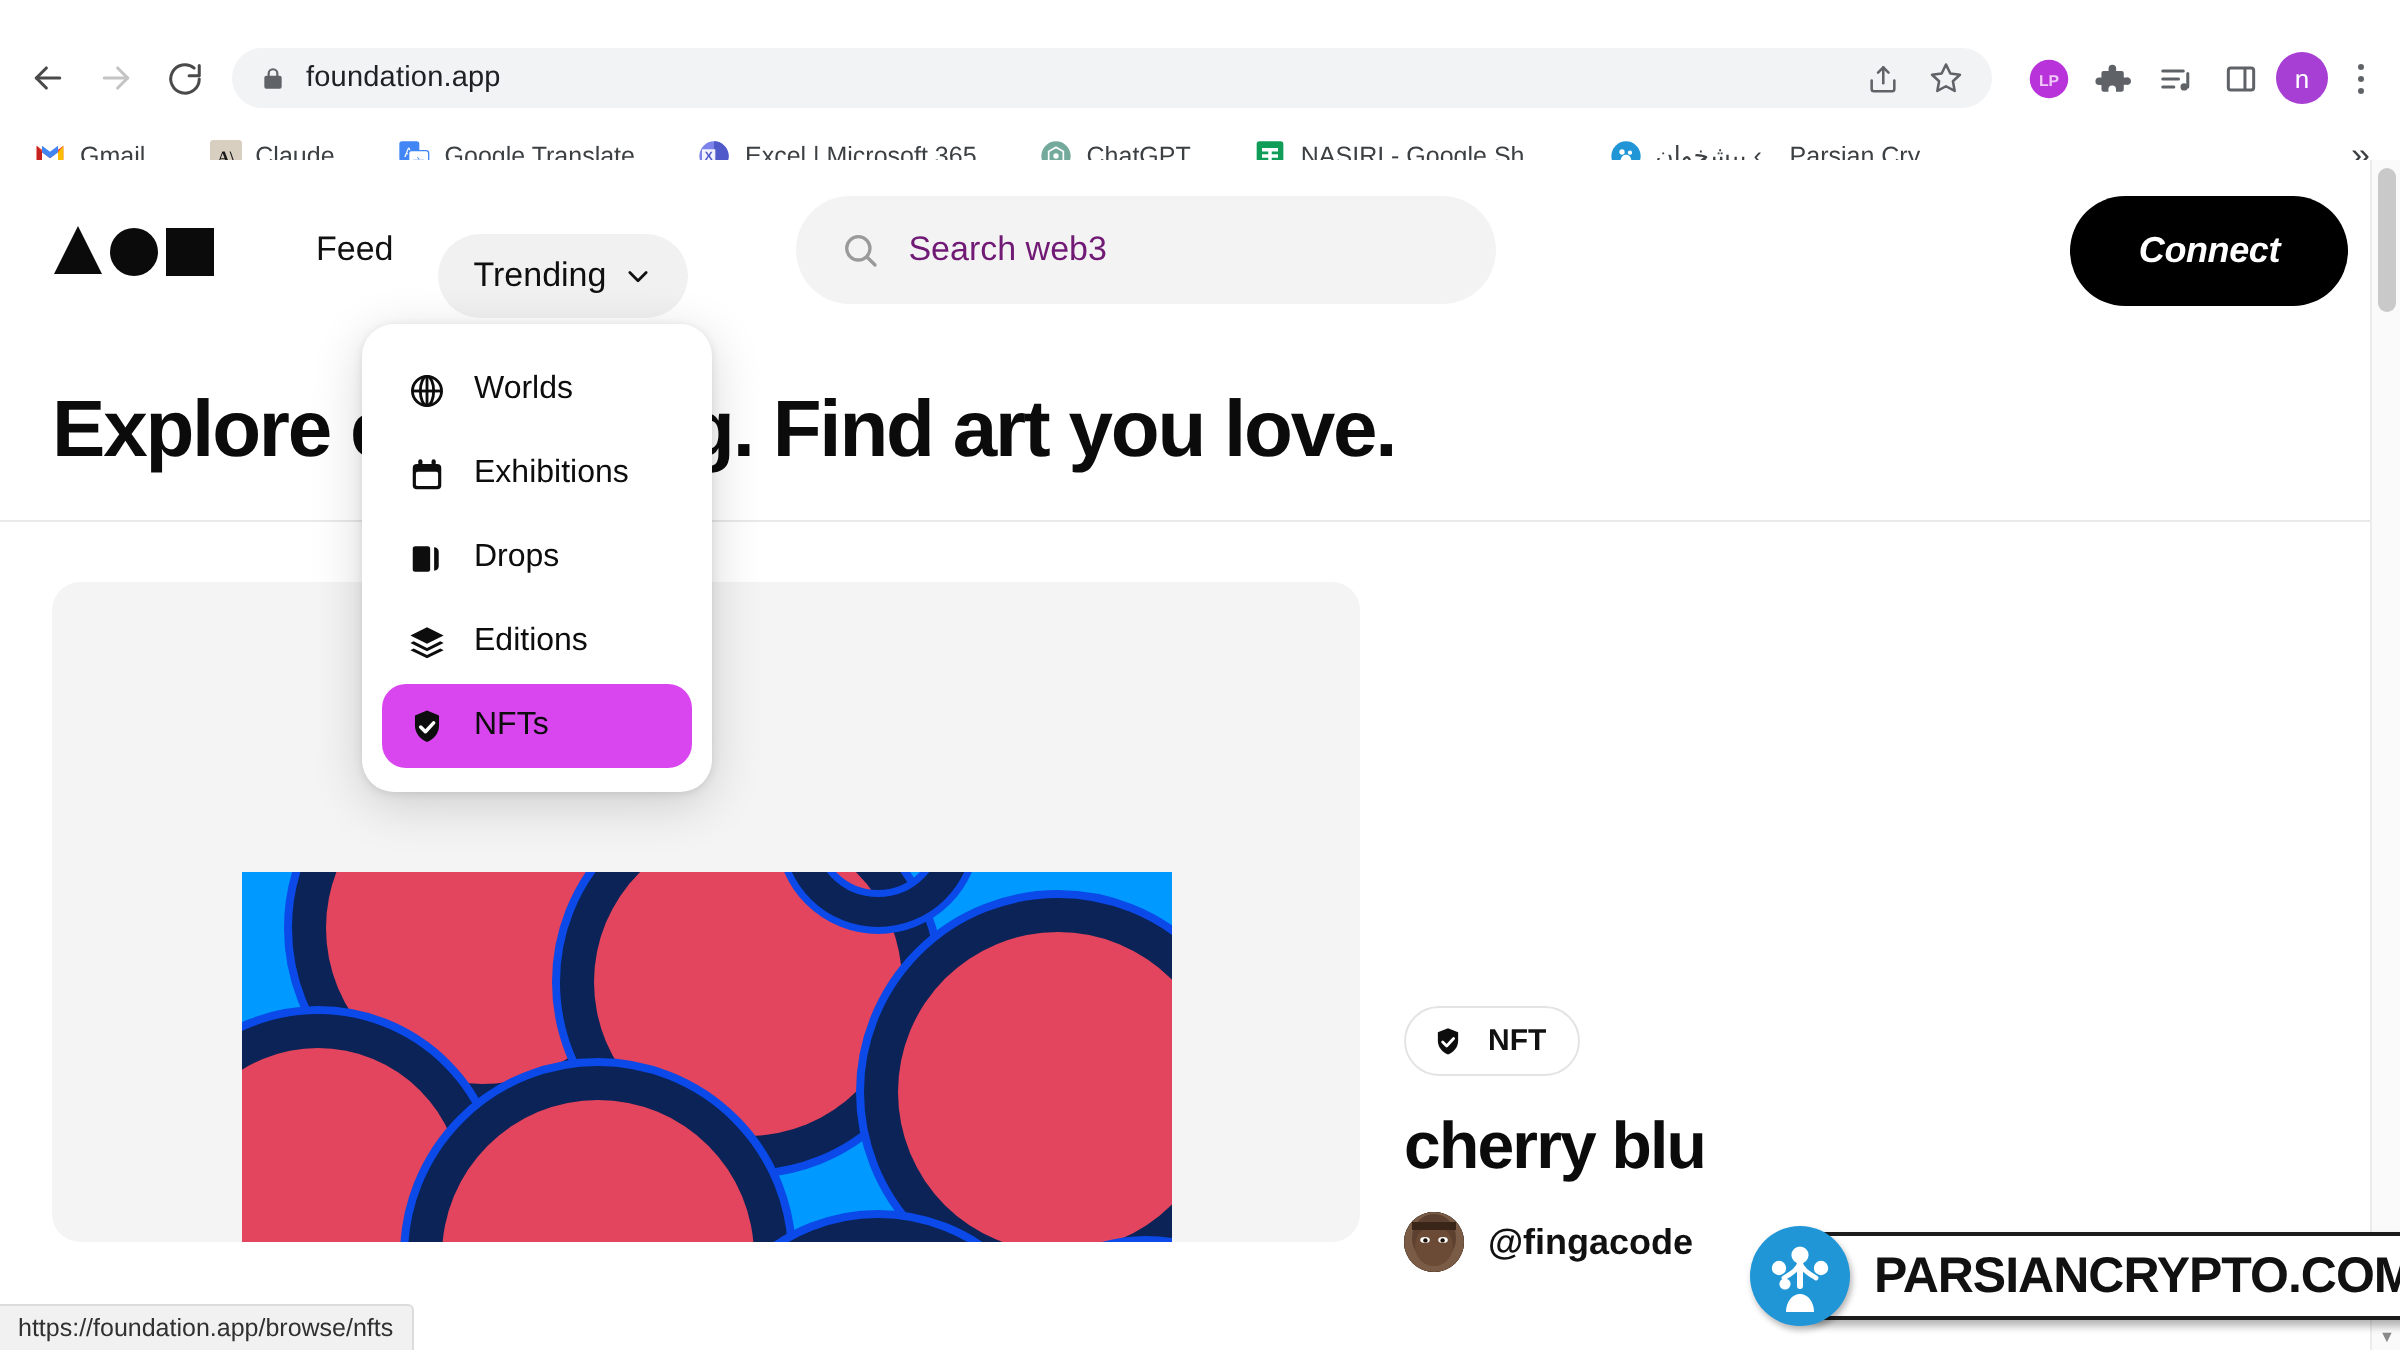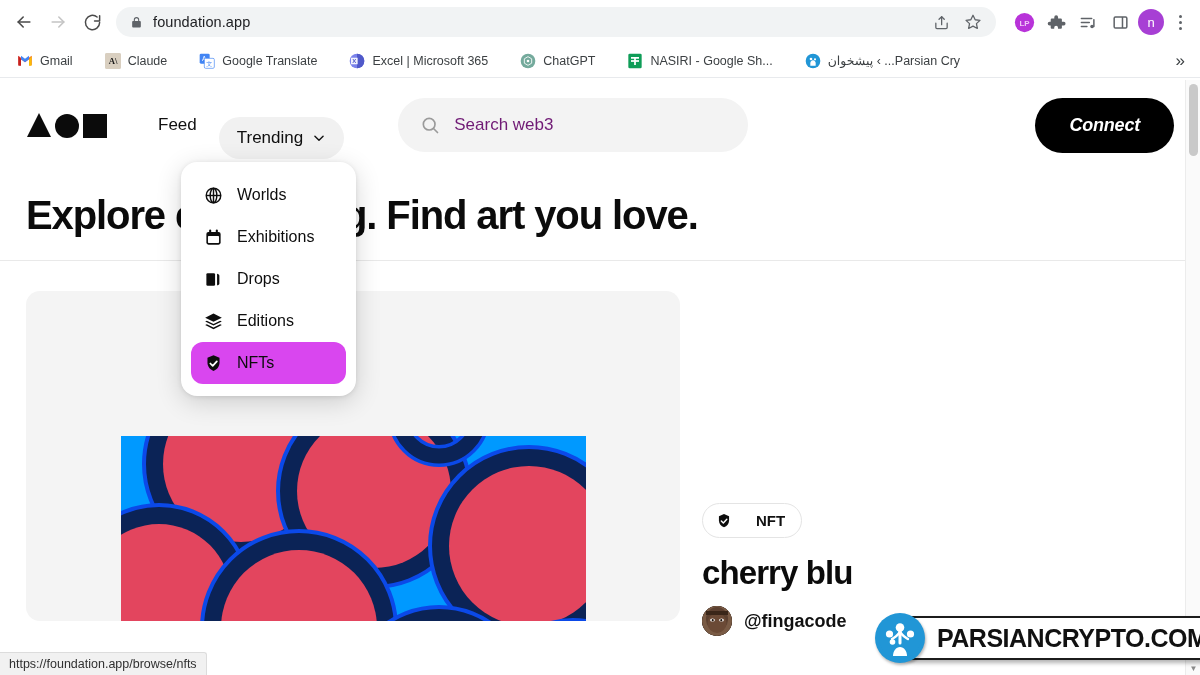--- a/index.html
+++ b/index.html
@@ -7,21 +7,21 @@
   html, body {
     width: 1200px; height: 675px;
     overflow: hidden;
     font-family: "Liberation Sans", sans-serif;
     background: #ffffff;
   }
   .screen { position: relative; width: 1200px; height: 675px; overflow: hidden; background:#fff; }
 
   
   .chrome {
-    position: absolute; top: 0; left: 0; width: 1200px; height: 80px;
+    position: absolute; top: 17px; left: 0; width: 1200px; height: 80px;
     background: #ffffff;
   }
   .toolbar {
     position: relative; height: 44px; display: flex; align-items: center;
     padding: 0 8px; gap: 2px;
   }
   .nav-btn {
     width: 32px; height: 32px; border-radius: 50%;
     display: flex; align-items: center; justify-content: center;
     color: #4a4a4a; flex: none;
@@ -124,21 +124,21 @@
     position: relative; overflow: hidden;
   }
   .artwork {
     position: absolute; left: 95px; top: 145px;
     width: 465px; height: 300px; overflow: hidden; background: #0099ff;
   }
   .artwork svg { display: block; }
 
   .card-right { flex: 1; padding-top: 212px; position: relative; }
   .nft-badge {
-    display: inline-flex; align-items: center; gap: 24px;
+    display: inline-flex; align-items: center; gap: 12px;
     border: 1px solid #e4e4e4; border-radius: 999px;
     padding: 8px 16px 8px 13px; font-size: 15px; font-weight: 600; color: #111;
     background: #fff;
   }
   .nft-title {
     margin-top: 16px; font-size: 33px; font-weight: 700;
     color: #0b0b0b; letter-spacing: -0.9px; white-space: nowrap;
   }
   .creator-row { display: flex; align-items: center; gap: 12px; margin-top: 14px; }
   .creator-avatar {

